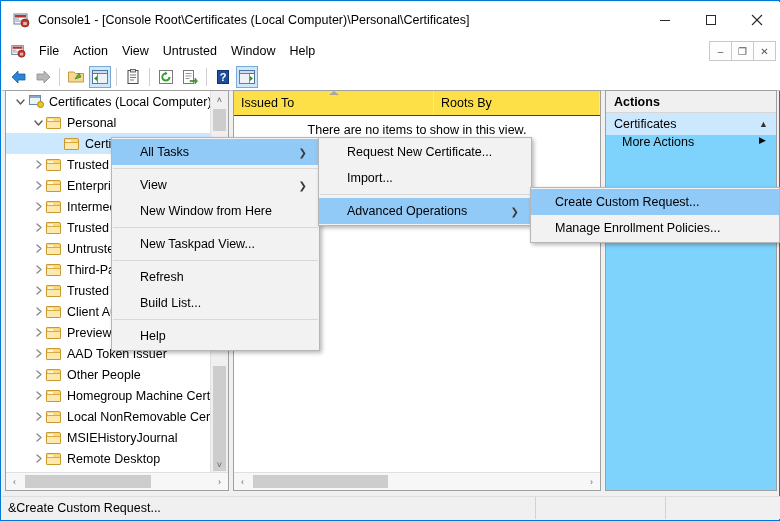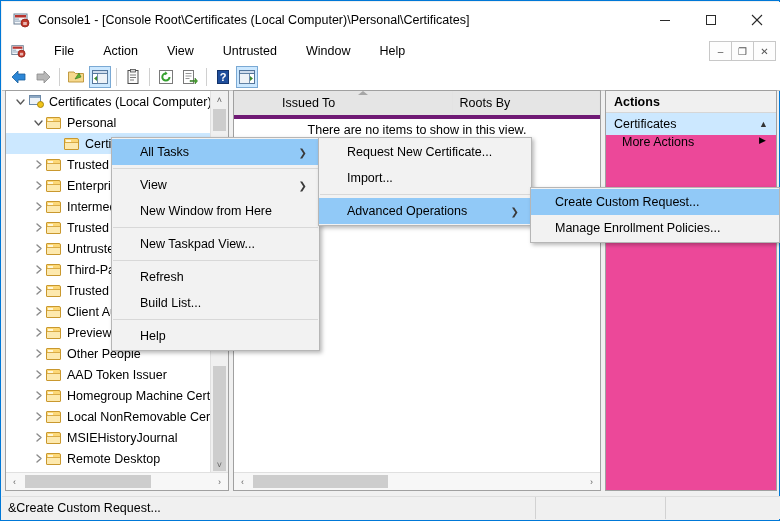--- a/index.html
+++ b/index.html
@@ -60,21 +60,20 @@
     position: relative;
     width: 16px; height: 16px;
     margin-left: 8px; margin-right: 6px;
     flex: 0 0 auto;
   }
   .menu-item {
     padding: 3px 7px;
     font-size: 12.5px;
     color: #000;
     white-space: nowrap;
-    margin-left: 15px;
   }
   #mdi-buttons {
     margin-left: auto; margin-right: 4px;
     display: flex; align-items: center;
   }
   .mdibtn {
     width: 21px; height: 18px;
     border: 1px solid #c8c8c8;
     background: #fdfdfd;
     display: flex; align-items: center; justify-content: center;
@@ -229,24 +228,23 @@
     position: absolute; left: 232px; top: 89px;
     width: 368px; height: 401px;
     box-sizing: border-box;
     border: 1px solid #a0a0a0;
     background: #ffffff;
     overflow: hidden;
   }
   #list-header {
     position: absolute; left: 0; top: 0; right: 0;
     height: 24px;
-    background: #e5e5e5;
-    border-bottom: 4px solid #701a75;
+    background: #fde047;
+    border-bottom: 1px solid #701a75;
     display: flex;
-    padding-left: 41px;
   }
   .col-head {
     height: 24px;
     box-sizing: border-box;
     display: flex; align-items: center;
     padding-left: 7px;
     font-size: 12.5px;
     border-right: 1px solid #e3e3e3;
     position: relative;
     white-space: nowrap;
@@ -265,21 +263,21 @@
     font-size: 12.5px;
     color: #000;
   }
 
   
   #actions-pane {
     position: absolute; left: 604px; top: 89px;
     width: 172px; height: 401px;
     box-sizing: border-box;
     border: 1px solid #a0a0a0;
-    background: #ec4899;
+    background: #7dd3fc;
   }
   #actions-title {
     height: 22px;
     box-sizing: border-box;
     background: #f0f0f0;
     border-bottom: 1px solid #d6d6d6;
     display: flex; align-items: center;
     padding-left: 8px;
     font-weight: bold;
     font-size: 12.5px;
@@ -625,32 +623,32 @@
         </div>
         <div class="tnode" style="padding-left: 24px;">
           <div class="twist">
             <svg width="11" height="11" viewBox="0 0 11 11">
               <path d="M4 2 L8 5.5 L4 9" fill="none" stroke="#8a8a8a" stroke-width="1.4" stroke-linecap="round" stroke-linejoin="round"></path>
             </svg>
           </div>
           <div class="tfolder">
             <span class="folder-ico"></span>
           </div>
+          <span class="tlabel">AAD Token Issuer</span>
+        </div>
+        <div class="tnode" style="padding-left: 24px;">
+          <div class="twist">
+            <svg width="11" height="11" viewBox="0 0 11 11">
+              <path d="M4 2 L8 5.5 L4 9" fill="none" stroke="#8a8a8a" stroke-width="1.4" stroke-linecap="round" stroke-linejoin="round"></path>
+            </svg>
+          </div>
+          <div class="tfolder">
+            <span class="folder-ico"></span>
+          </div>
           <span class="tlabel">Other People</span>
-        </div>
-        <div class="tnode" style="padding-left: 24px;">
-          <div class="twist">
-            <svg width="11" height="11" viewBox="0 0 11 11">
-              <path d="M4 2 L8 5.5 L4 9" fill="none" stroke="#8a8a8a" stroke-width="1.4" stroke-linecap="round" stroke-linejoin="round"></path>
-            </svg>
-          </div>
-          <div class="tfolder">
-            <span class="folder-ico"></span>
-          </div>
-          <span class="tlabel">AAD Token Issuer</span>
         </div>
         <div class="tnode" style="padding-left: 24px;">
           <div class="twist">
             <svg width="11" height="11" viewBox="0 0 11 11">
               <path d="M4 2 L8 5.5 L4 9" fill="none" stroke="#8a8a8a" stroke-width="1.4" stroke-linecap="round" stroke-linejoin="round"></path>
             </svg>
           </div>
           <div class="tfolder">
             <span class="folder-ico"></span>
           </div>

